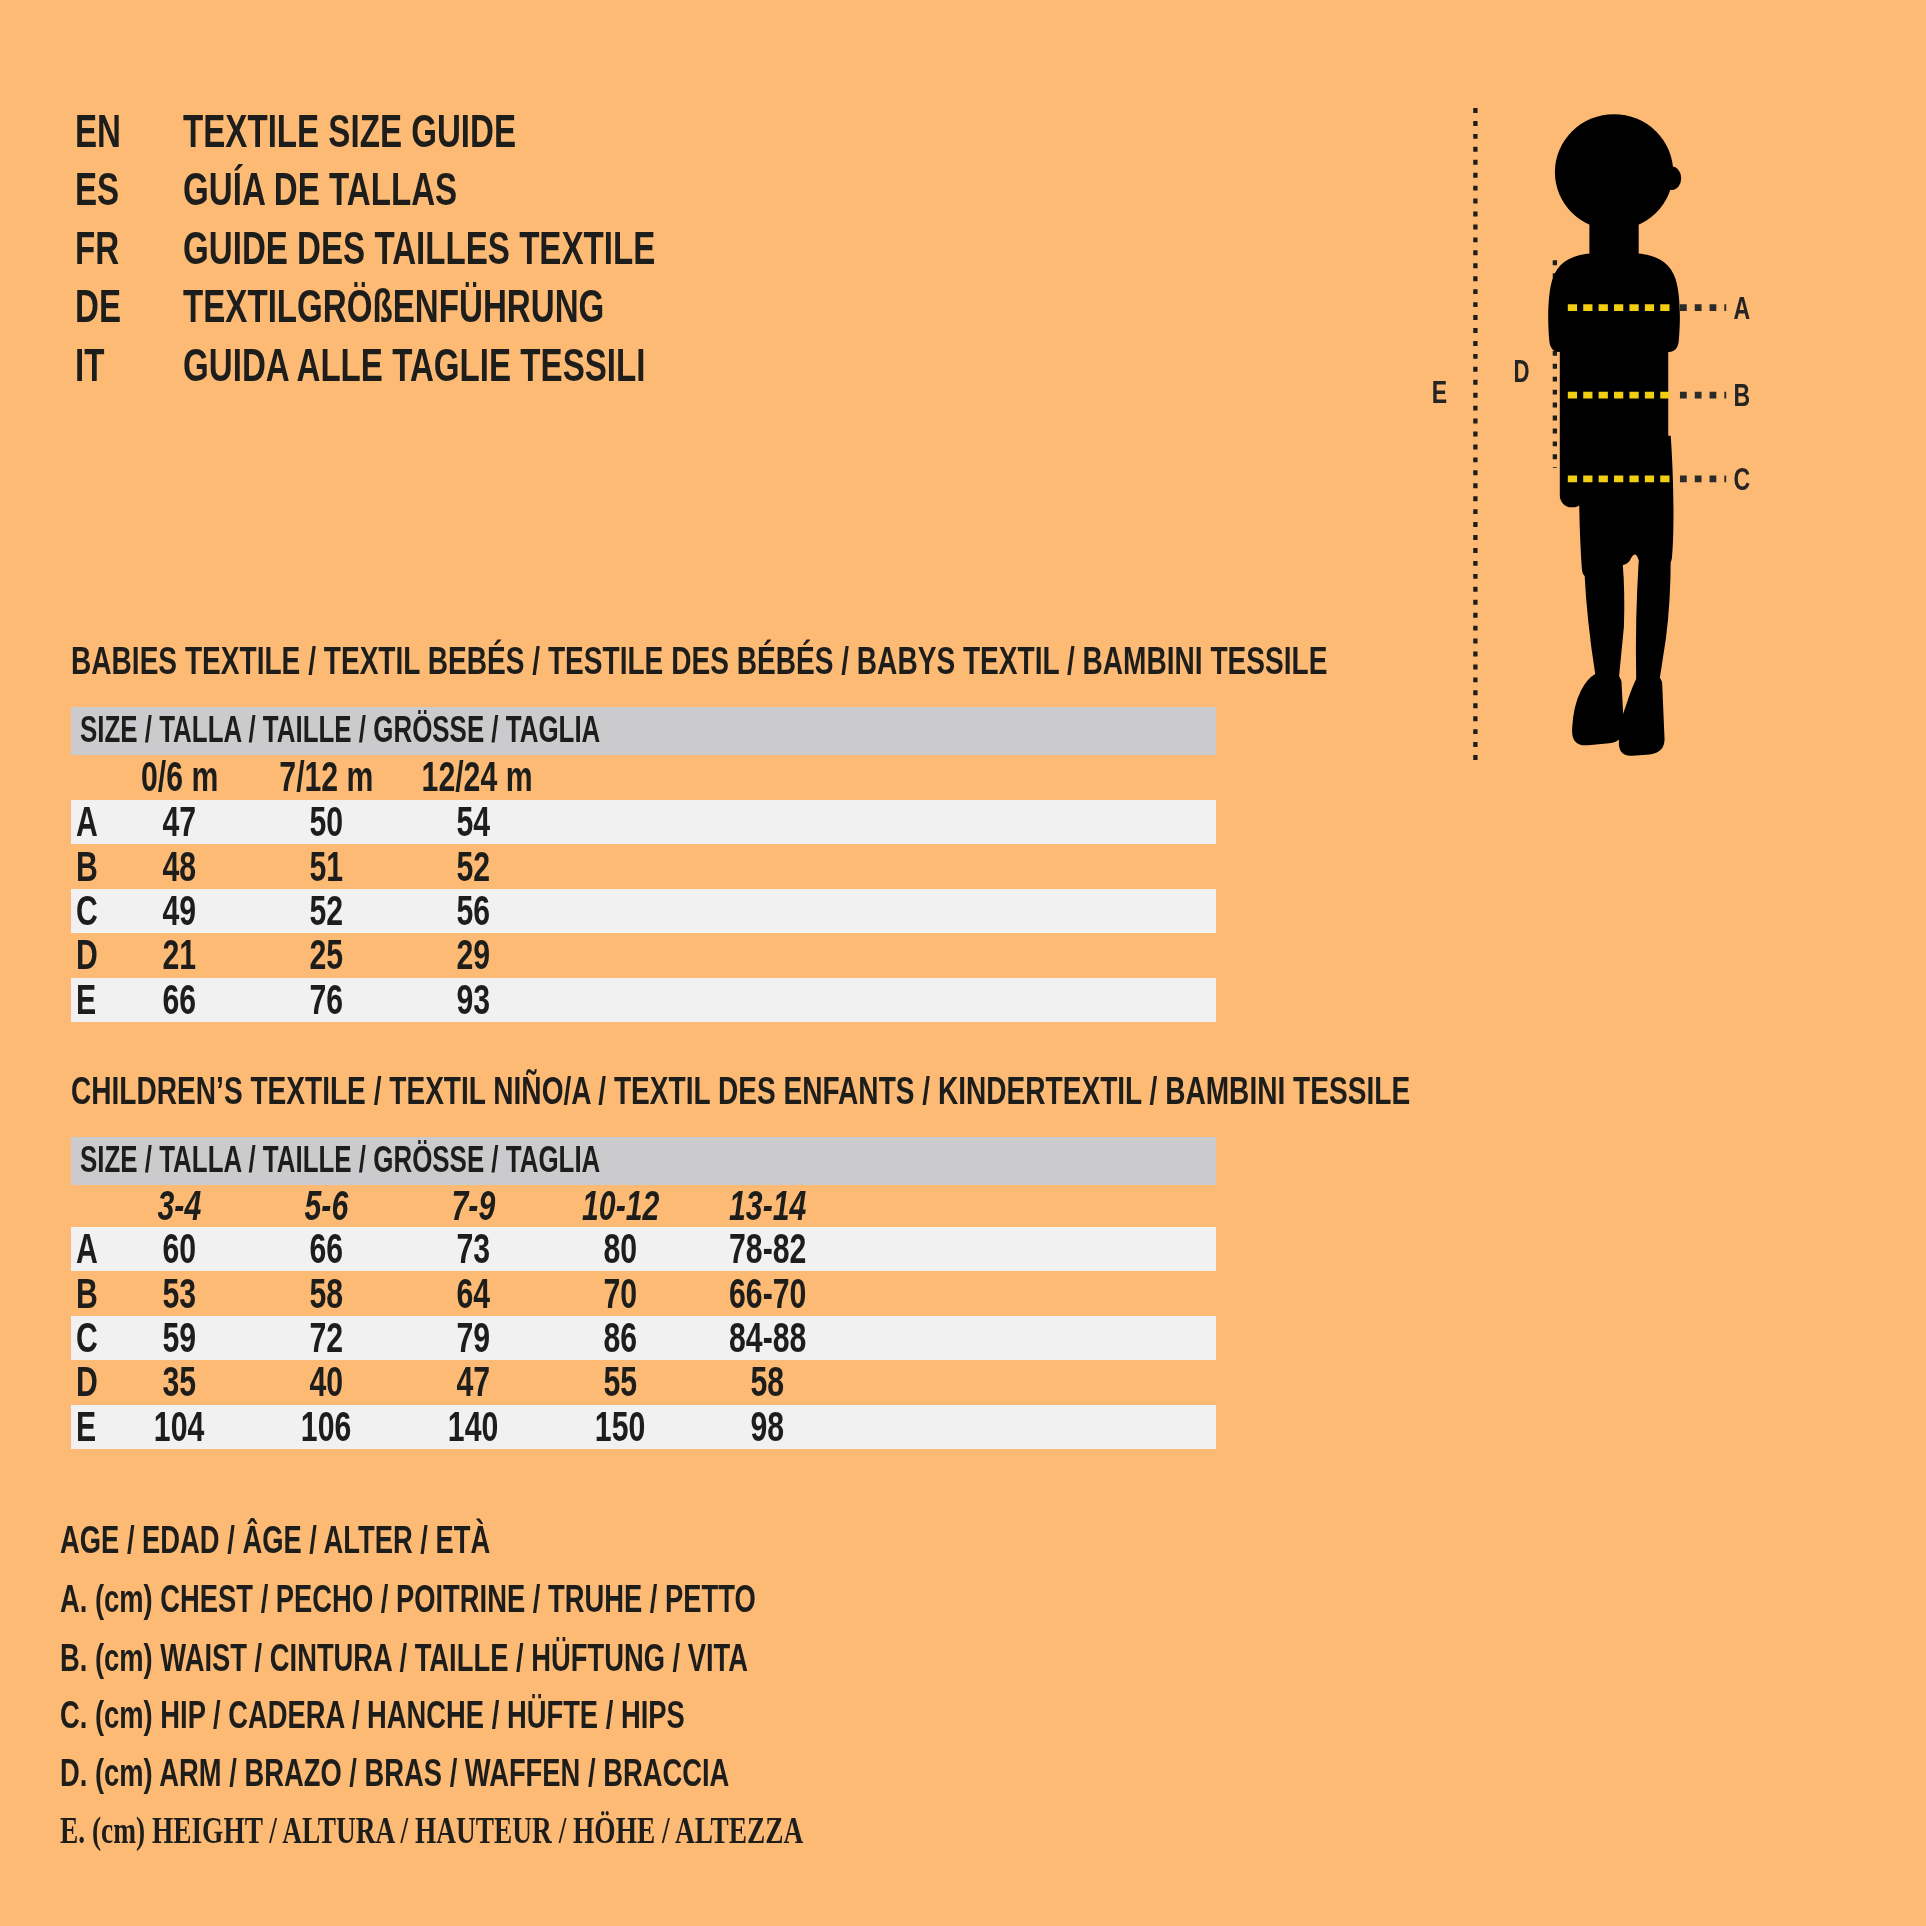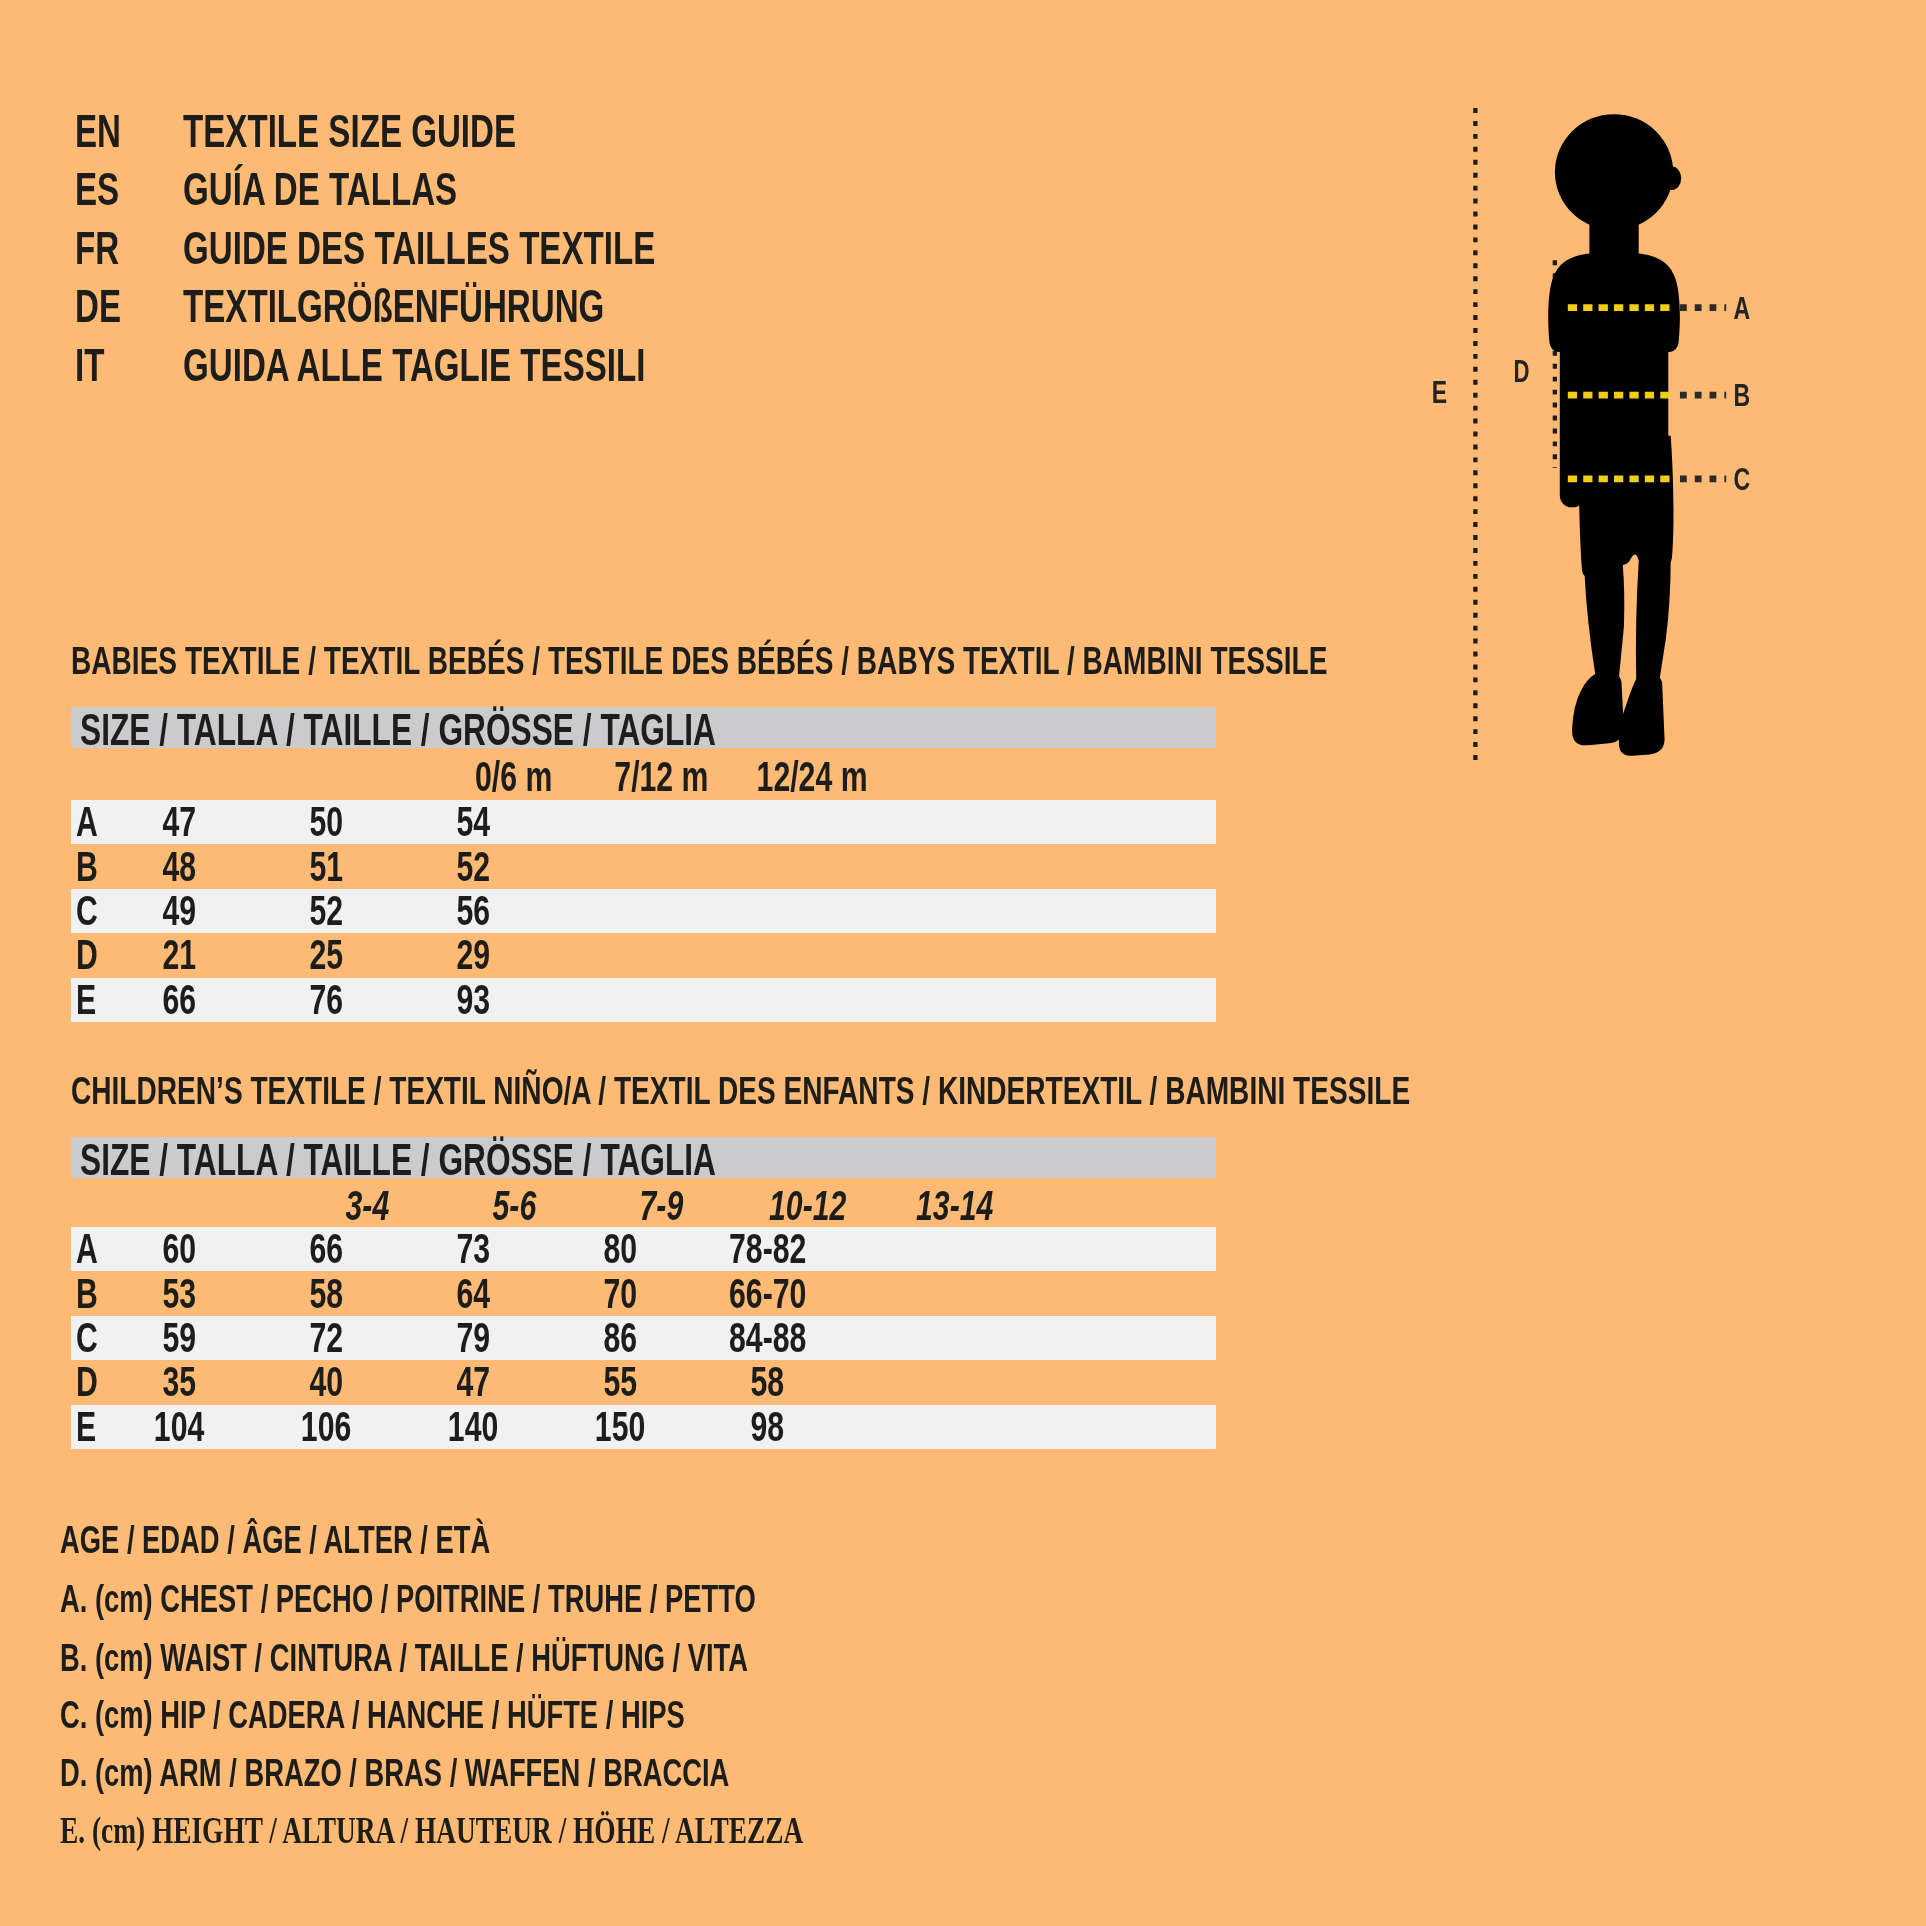--- a/index.html
+++ b/index.html
@@ -9,26 +9,26 @@
   
   .cx{display:inline-block;transform:scaleX(0.72);transform-origin:0 50%;white-space:nowrap;}
   .cxc{display:inline-block;transform:scaleX(0.72);transform-origin:50% 50%;white-space:nowrap;}
   
   .lang-row{position:absolute;left:75px;height:59px;line-height:59px;font-size:46px;}
   .lang-code{position:absolute;left:0;top:0;}
   .lang-label{position:absolute;left:108px;top:0;}
   
   .sec-title{position:absolute;left:71px;height:46px;line-height:46px;font-size:39px;}
   
-  .size-bar{position:absolute;left:71px;width:1145px;height:41px;line-height:46px;
-            background:#cbcbcd;font-size:44px;}
+  .size-bar{position:absolute;left:71px;width:1145px;height:48px;line-height:46px;
+            background:#cbcbcd;font-size:36px;}
   .size-bar .cx{margin-left:8.6px;}
   
   .trow{position:absolute;left:71px;width:1145px;display:flex;font-size:42px;}
-  .trow.head{height:47px;line-height:47px;justify-content:center;}
+  .trow.head{height:47px;line-height:47px;}
   .trow.data{height:44px;line-height:44px;}
   .trow.striped{background:#f1f1f2;}
   .c-lab{width:35px;text-align:left;padding-left:5px;box-sizing:border-box;}
   .c-val{width:147px;text-align:center;}
   
   .leg{position:absolute;left:60px;height:43px;line-height:43px;font-size:38px;}
   
   #figure-svg{position:absolute;left:1429px;top:92px;width:497px;height:684px;}
   #figure-svg text{font-family:"Liberation Sans","DejaVu Sans",sans-serif;font-weight:700;fill:#242424;}
 </style>

